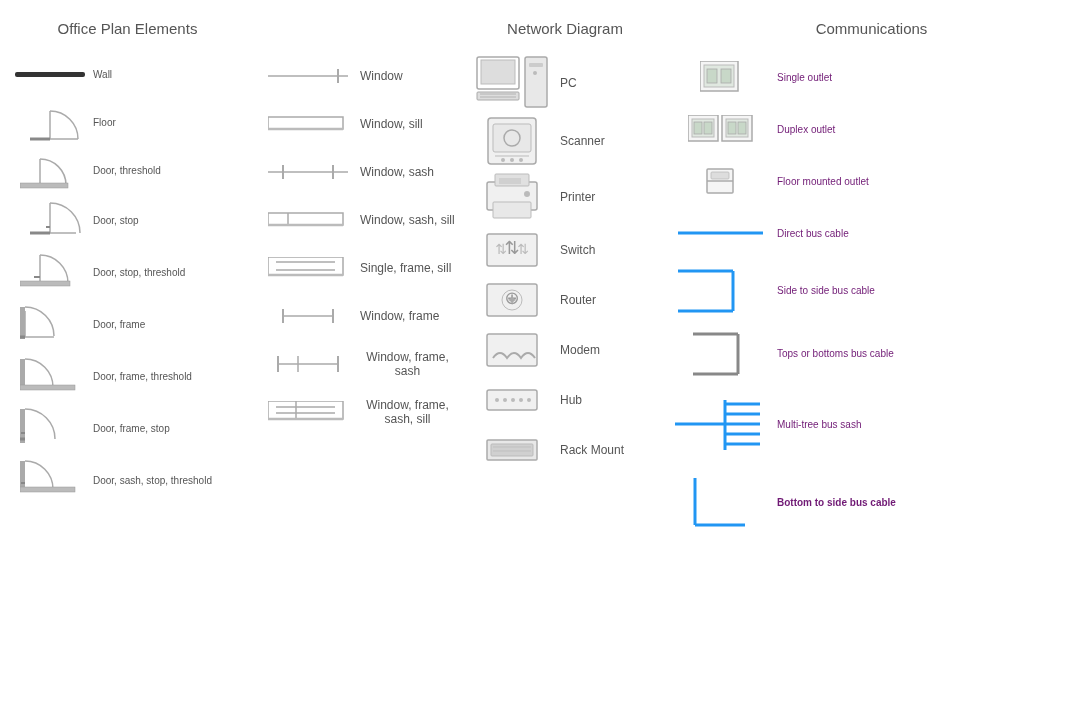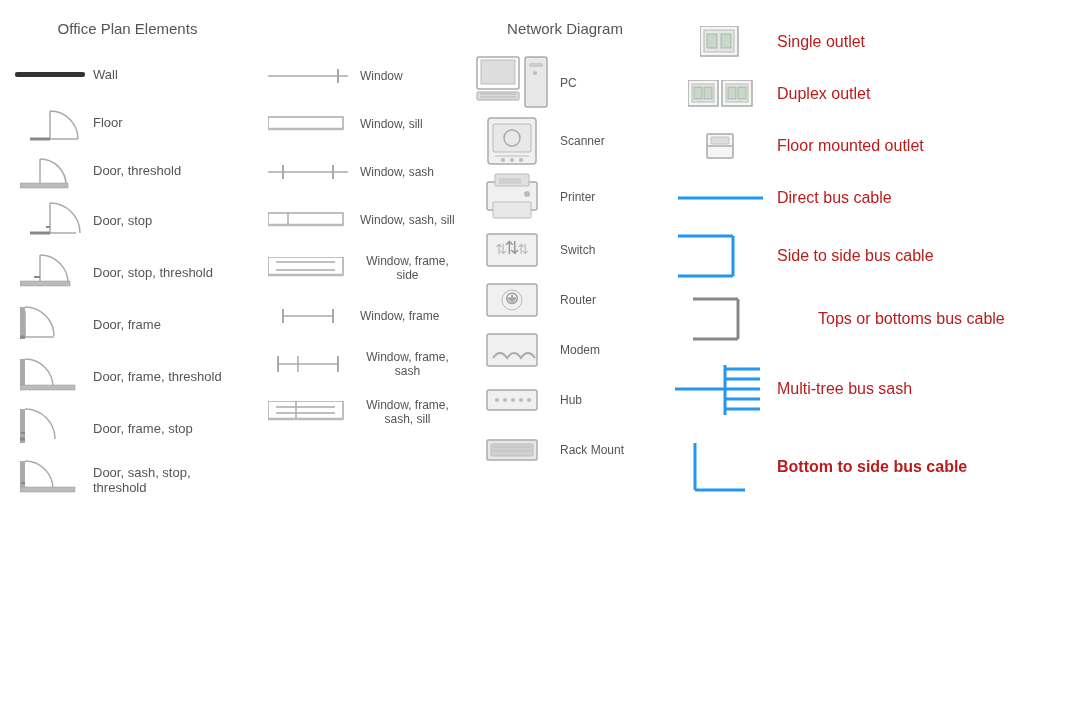--- a/index.html
+++ b/index.html
@@ -42,21 +42,21 @@
     .office-symbol {
       width: 75px;
       flex-shrink: 0;
       display: flex;
       align-items: center;
       justify-content: flex-end;
       margin-right: 8px;
     }
     .office-label {
       color: #555;
-      font-size: 13px;
+      font-size: 10px;
     }
 
     
     .wall-line {
       width: 70px;
       height: 5px;
       background: #333;
       border-radius: 2px;
     }
 
@@ -125,22 +125,22 @@
     }
     .comms-symbol {
       width: 90px;
       flex-shrink: 0;
       display: flex;
       align-items: center;
       justify-content: center;
       margin-right: 12px;
     }
     .comms-label {
-      color: #b91c1c;
-      font-size: 16px;
+      color: #701a75;
+      font-size: 10px;
     }
   </style>
 </head>
 <body>
 
 <div class="page">
 
   <div class="col-office">
     <div class="section-title">Office Plan Elements</div>
 
@@ -294,21 +294,21 @@
 
     <div class="window-item">
       <div class="window-symbol">
         <svg width="80" height="22">
           <rect x="0" y="0" width="75" height="18" fill="none" stroke="#aaa" stroke-width="1.5"></rect>
           <line x1="8" y1="5" x2="67" y2="5" stroke="#aaa" stroke-width="1.5"></line>
           <line x1="8" y1="13" x2="67" y2="13" stroke="#aaa" stroke-width="1.5"></line>
           <line x1="0" y1="18" x2="75" y2="18" stroke="#bbb" stroke-width="2.5"></line>
         </svg>
       </div>
-      <span class="window-label">Window, frame, side</span>
+      <span class="window-label">Single, frame, sill</span>
     </div>
 
     <div class="window-item">
       <div class="window-symbol">
         <svg width="80" height="18">
           <line x1="15" y1="9" x2="65" y2="9" stroke="#aaa" stroke-width="1.5"></line>
           <line x1="15" y1="2" x2="15" y2="16" stroke="#aaa" stroke-width="2"></line>
           <line x1="65" y1="2" x2="65" y2="16" stroke="#aaa" stroke-width="2"></line>
         </svg>
       </div>
@@ -449,20 +449,21 @@
           <rect x="6" y="8" width="42" height="12" rx="1" fill="#d0d0d0" stroke="#bbb" stroke-width="1"></rect>
           <line x1="8" y1="11" x2="46" y2="11" stroke="#bbb" stroke-width="0.8"></line>
           <line x1="8" y1="15" x2="46" y2="15" stroke="#bbb" stroke-width="0.8"></line>
         </svg>
       </div>
       <span class="network-label">Rack Mount</span>
     </div>
   </div>
 
   <div class="col-comms">
+    <div class="section-title">Communications</div>
 
     <div class="comms-item">
       <div class="comms-symbol">
         <svg width="40" height="32">
           <rect x="0" y="0" width="38" height="30" fill="#f5f5f5" stroke="#aaa" stroke-width="1.5"></rect>
           <rect x="4" y="4" width="30" height="22" fill="#e0e8e0" stroke="#bbb" stroke-width="1"></rect>
           <rect x="7" y="8" width="10" height="14" fill="#c8d8c8" stroke="#aaa" stroke-width="0.8"></rect>
           <rect x="21" y="8" width="10" height="14" fill="#c8d8c8" stroke="#aaa" stroke-width="0.8"></rect>
         </svg>
       </div>
@@ -509,21 +510,21 @@
       <div class="comms-symbol">
         <svg width="85" height="50">
           <line x1="0" y1="5" x2="55" y2="5" stroke="#2196f3" stroke-width="3"></line>
           <line x1="55" y1="5" x2="55" y2="45" stroke="#2196f3" stroke-width="3"></line>
           <line x1="55" y1="45" x2="0" y2="45" stroke="#2196f3" stroke-width="3"></line>
         </svg>
       </div>
       <span class="comms-label">Side to side bus cable</span>
     </div>
 
-    <div class="comms-item" style="min-height:55px;gap:41px;">
+    <div class="comms-item" style="min-height:55px;">
       <div class="comms-symbol">
         <svg width="85" height="50">
           <line x1="15" y1="5" x2="60" y2="5" stroke="#888" stroke-width="3"></line>
           <line x1="60" y1="5" x2="60" y2="45" stroke="#888" stroke-width="3"></line>
           <line x1="60" y1="45" x2="15" y2="45" stroke="#888" stroke-width="3"></line>
         </svg>
       </div>
       <span class="comms-label">Tops or bottoms bus cable</span>
     </div>
 

